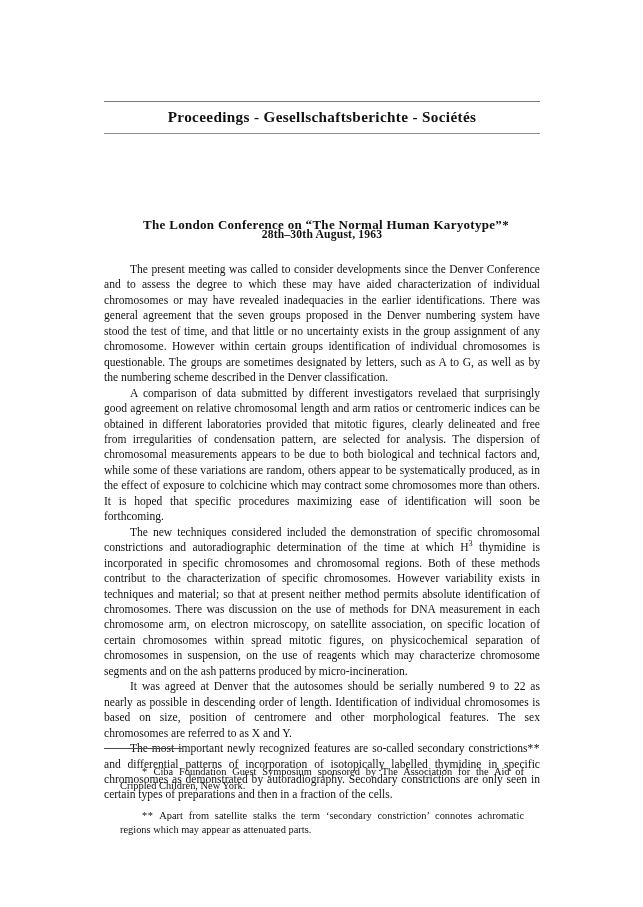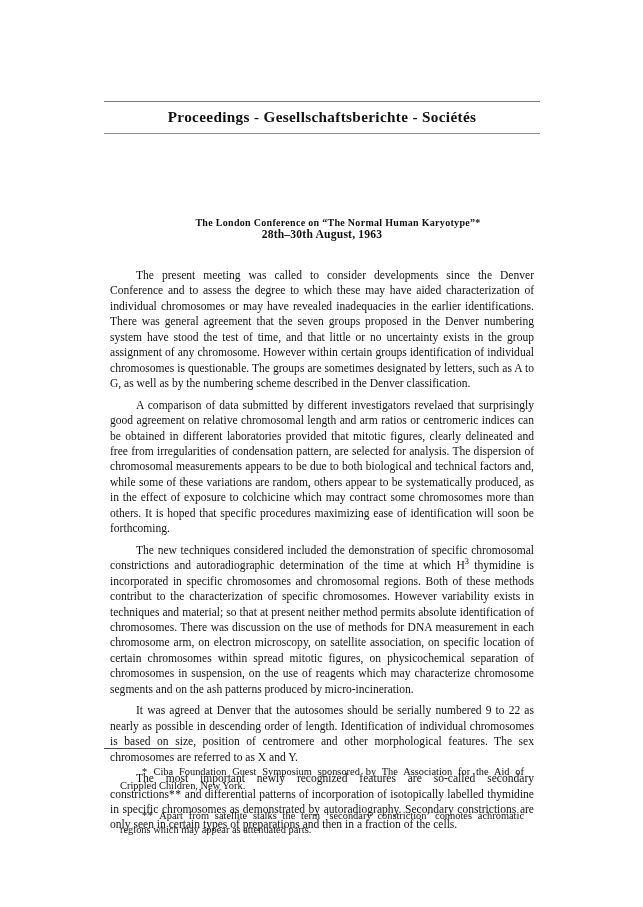--- a/index.html
+++ b/index.html
@@ -49,26 +49,26 @@
     font-weight: bold;
     font-size: 15.2px;
     letter-spacing: 0.35px;
     padding: 7px 0 8px 0;
     line-height: 1.05;
   }
 
   
   .article-title {
     position: absolute;
-    left: 16px;
+    left: 4px;
     top: 217px;
     width: 436px;
     text-align: center;
     font-weight: bold;
-    font-size: 10px;
+    font-size: 13px;
     letter-spacing: 0.3px;
     line-height: 1.2;
   }
   .article-date {
     position: absolute;
     left: 0;
     top: 228px;
     width: 436px;
     text-align: center;
     font-weight: bold;
@@ -82,21 +82,21 @@
     left: 0;
     top: 262px;
     width: 436px;
     font-size: 11.55px;
     line-height: 15.45px;
     text-align: justify;
     text-justify: inter-word;
     hyphens: none;
   }
   .body-text p {
-    margin: 6px;
+    margin: 0;
     text-indent: 26px;
   }
   .body-text p:last-child {
     text-align: justify;
   }
   sup {
     font-size: 0.72em;
     vertical-align: super;
     line-height: 0;
   }

